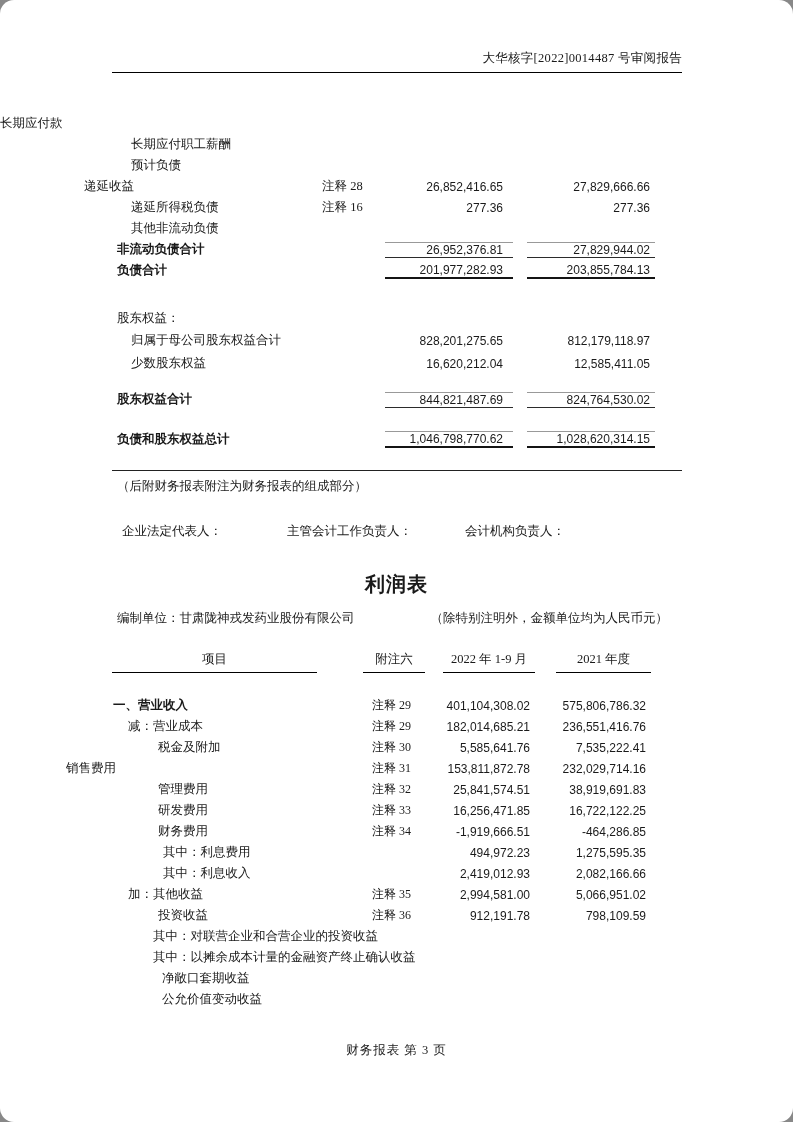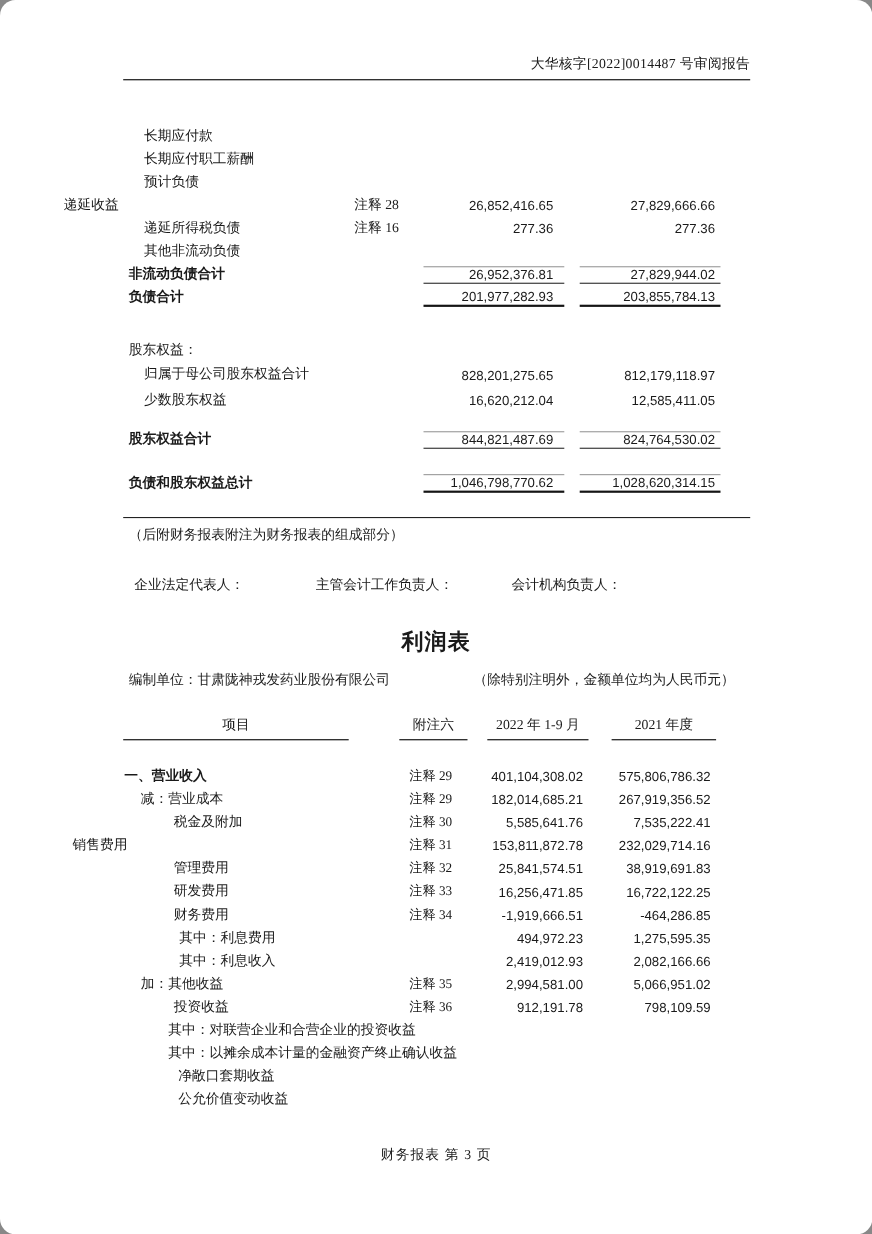--- a/index.html
+++ b/index.html
@@ -72,39 +72,39 @@
 </style>
 </head>
 <body>
 
 <div class="page">
 
   <div class="report-header">大华核字[2022]0014487 号审阅报告</div>
 
   <div class="tbl bs" id="bs-table">
       <div class="trow">
-        <div class="cell lab" style="padding-left: 131px;">长期应付款</div>
+        <div class="cell lab" style="">长期应付款</div>
         <div class="cell note"></div>
         <div class="cell val v1"></div>
         <div class="cell val v2"></div>
       </div>
       <div class="trow">
         <div class="cell lab" style="padding-left: 131px;">长期应付职工薪酬</div>
         <div class="cell note"></div>
         <div class="cell val v1"></div>
         <div class="cell val v2"></div>
       </div>
       <div class="trow">
         <div class="cell lab" style="padding-left: 131px;">预计负债</div>
         <div class="cell note"></div>
         <div class="cell val v1"></div>
         <div class="cell val v2"></div>
       </div>
       <div class="trow">
-        <div class="cell lab" style="padding-left: 58px;">递延收益</div>
+        <div class="cell lab" style="padding-left: 84px;">递延收益</div>
         <div class="cell note">注释 28</div>
         <div class="cell val v1">26,852,416.65</div>
         <div class="cell val v2">27,829,666.66</div>
       </div>
       <div class="trow">
         <div class="cell lab" style="padding-left: 131px;">递延所得税负债</div>
         <div class="cell note">注释 16</div>
         <div class="cell val v1">277.36</div>
         <div class="cell val v2">277.36</div>
       </div>
@@ -189,21 +189,21 @@
       <div class="trow bold">
         <div class="cell lab" style="padding-left: 113px;">一、营业收入</div>
         <div class="cell note">注释 29</div>
         <div class="cell val v1">401,104,308.02</div>
         <div class="cell val v2">575,806,786.32</div>
       </div>
       <div class="trow">
         <div class="cell lab" style="padding-left: 128px;">减：营业成本</div>
         <div class="cell note">注释 29</div>
         <div class="cell val v1">182,014,685.21</div>
-        <div class="cell val v2">267,919,356.52</div>
+        <div class="cell val v2">236,551,416.76</div>
       </div>
       <div class="trow">
         <div class="cell lab" style="padding-left: 158px;">税金及附加</div>
         <div class="cell note">注释 30</div>
         <div class="cell val v1">5,585,641.76</div>
         <div class="cell val v2">7,535,222.41</div>
       </div>
       <div class="trow">
         <div class="cell lab" style="padding-left: 66px;">销售费用</div>
         <div class="cell note">注释 31</div>

